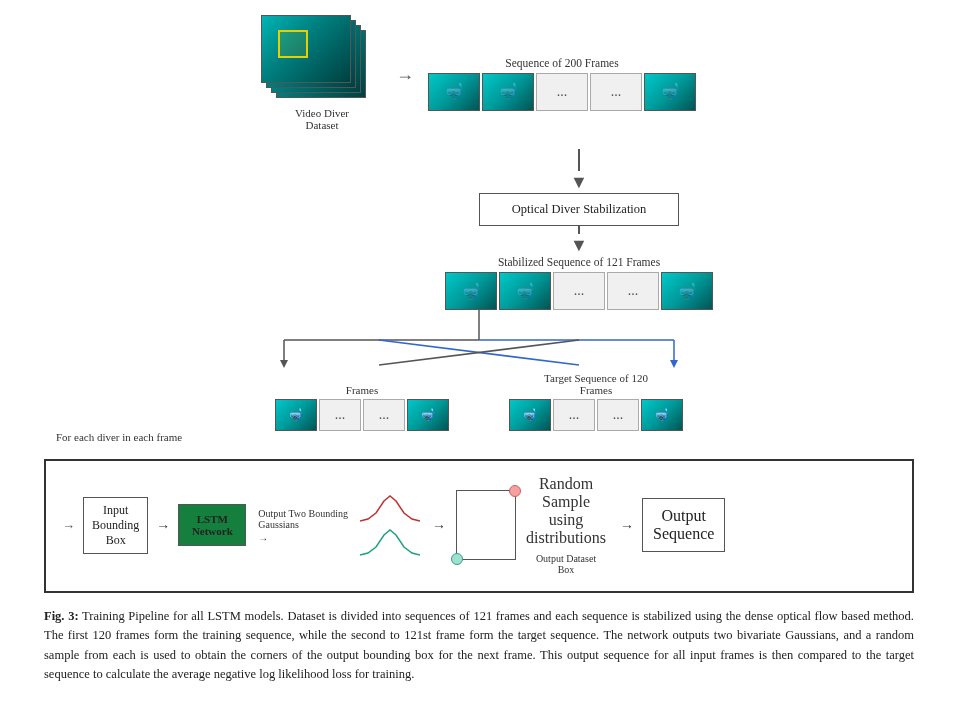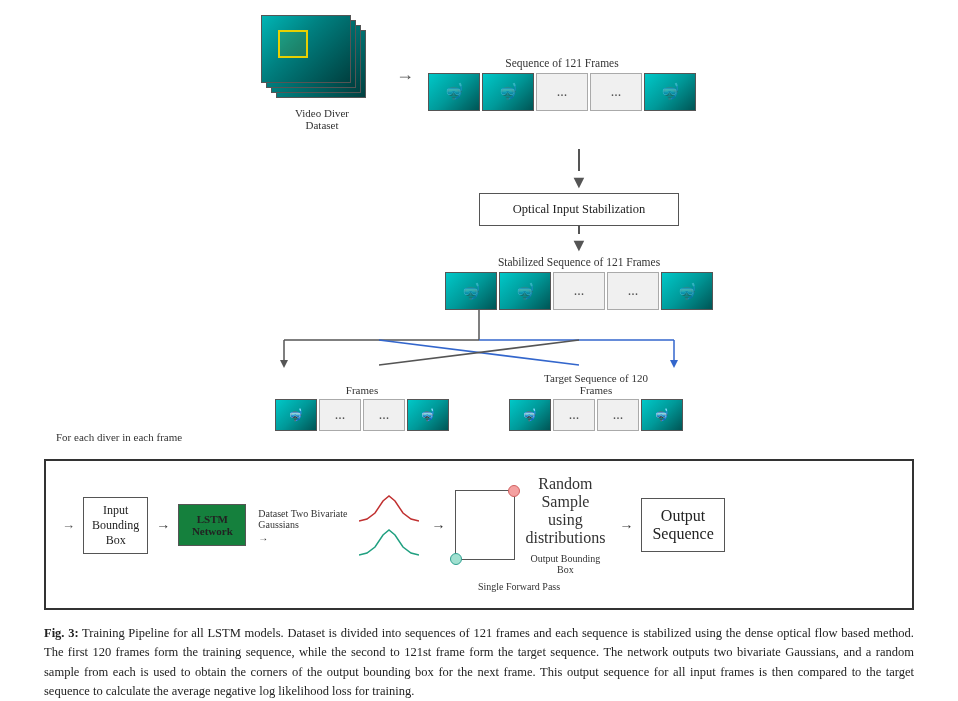--- a/index.html
+++ b/index.html
@@ -292,42 +292,42 @@
           <span>Video Diver</span><br>
           <span>Dataset</span>
         </div>
       </div>
 
       <div class="arrow-right" style="align-self:center; margin-bottom:18px;">
         →
       </div>
 
       <div class="seq-strip-wrap" style="margin-left:8px;">
-        <div class="seq-label-above">Sequence of 121 Frames</div>
+        <div class="seq-label-above">Sequence of 200 Frames</div>
         <div class="seq-strip">
           <div class="frame-thumb">
             <span class="diver-icon">🤿</span>
           </div>
           <div class="frame-thumb">
             <span class="diver-icon">🤿</span>
           </div>
           <div class="frame-thumb dots">...</div>
           <div class="frame-thumb dots">...</div>
           <div class="frame-thumb">
             <span class="diver-icon">🤿</span>
           </div>
         </div>
       </div>
     </div>
 
     <div style="display:flex; flex-direction:column; align-items:center; margin-left:200px;">
       <div class="vertical-line" style="height:22px;"></div>
       <div class="arrow-down">▼</div>
 
-      <div class="process-box" style="min-width:200px;">Optical Input Stabilization</div>
+      <div class="process-box" style="min-width:200px;">Optical Diver Stabilization</div>
 
       <div class="vertical-line" style="height:8px;"></div>
       <div class="arrow-down">▼</div>
 
       <div style="font-size:11.5px; color:#333; margin-bottom:4px;">Stabilized Sequence of 121 Frames</div>
 
       <div class="seq-strip">
         <div class="frame-thumb">
             <span class="diver-icon">🤿</span>
           </div>
@@ -409,21 +409,21 @@
 
           <div class="lstm-arrow">→</div>
 
           <div class="lstm-box">
             <span>LSTM</span><br>
             <span>Network</span>
           </div>
 
           <div style="display:flex; flex-direction:column; align-items:flex-start; margin-left:4px;">
             <div style="font-size:10px; color:#333; margin-bottom:2px;">
-              <span>Dataset Two Bivariate</span><br>
+              <span>Output Two Bounding</span><br>
               <span>Gaussians</span>
             </div>
             <div style="font-size:10px; color:#333;">→</div>
           </div>
 
           <div style="display:flex; flex-direction:column; gap:4px; align-items:center; margin-left:4px;">
 
             <svg width="60" height="30">
               <polyline points="0,28 8,26 16,20 24,8 30,3 36,8 44,20 52,26 60,28" fill="none" stroke="#c03030" stroke-width="1.5"></polyline>
             </svg>
@@ -439,36 +439,33 @@
             <div class="circle-marker circle-pink" style="position:absolute; top:-6px; right:-6px;"></div>
             <div class="circle-marker circle-teal" style="position:absolute; bottom:-6px; left:-6px;"></div>
           </div>
 
           <div style="display:flex; flex-direction:column; align-items:center; margin-left:2px; gap:6px;">
             <div class="random-sample-label">
               <span>Random Sample</span><br>
               <span>using distributions</span>
             </div>
             <div class="output-bb-label">
-              <span>Output Bounding</span><br>
+              <span>Output Dataset</span><br>
               <span>Box</span>
             </div>
           </div>
 
           <div class="lstm-arrow" style="margin-left:6px;">→</div>
 
           <div class="output-box">
             <span>Output</span><br>
             <span>Sequence</span>
           </div>
         </div>
 
-        <div class="single-fwd-label" style="margin-top:6px; margin-left:80px;">
-          <span>Single Forward Pass</span>
-        </div>
       </div>
     </div>
 
   </div>
 </div>
 
 <div class="caption">
   <span class="caption-label">Fig. 3:</span><span> Training Pipeline for all LSTM models. Dataset is divided into sequences of 121 frames and each sequence is stabilized using the dense optical flow based method. The first 120 frames form the training sequence, while the second to 121st frame form the target sequence. The network outputs two bivariate Gaussians, and a random sample from each is used to obtain the corners of the output bounding box for the next frame. This output sequence for all input frames is then compared to the target sequence to calculate the average negative log likelihood loss for training.</span>
 </div>
 

